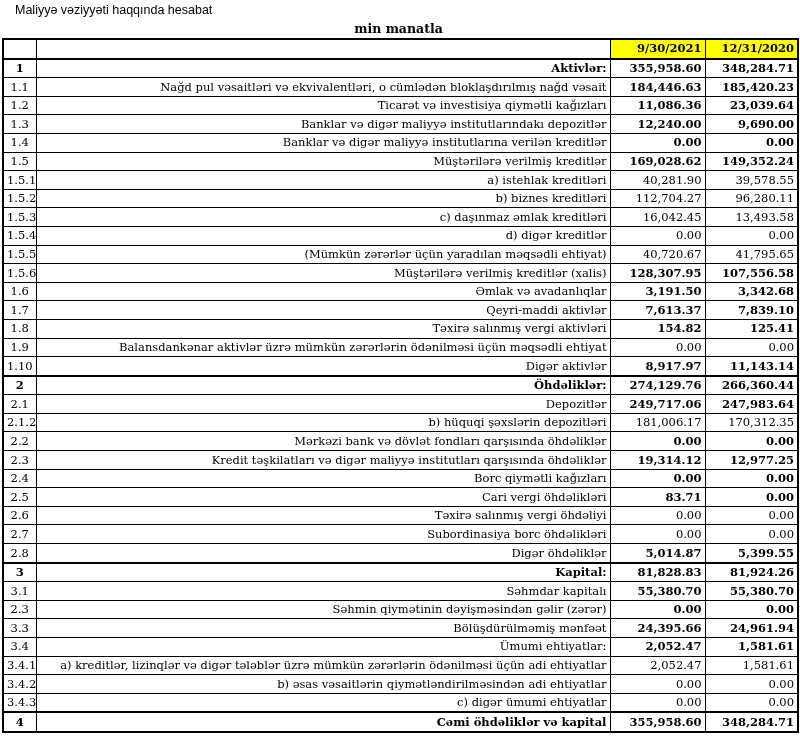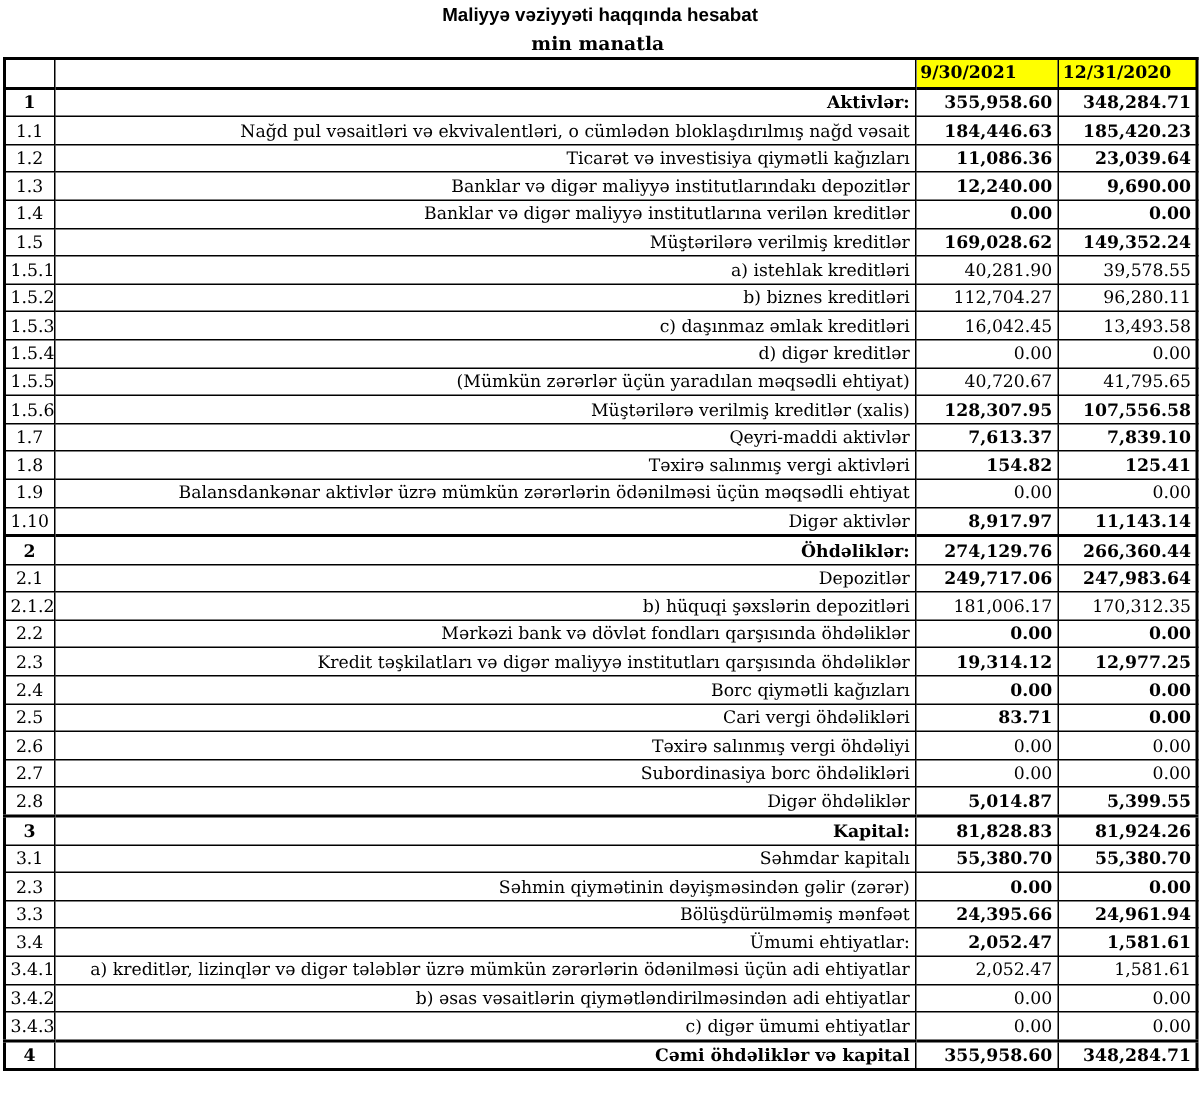--- a/index.html
+++ b/index.html
@@ -7,25 +7,25 @@
     padding: 0;
     width: 800px;
     height: 740px;
     background: #ffffff;
     color: #000000;
     font-family: "DejaVu Serif", serif;
     overflow: hidden;
   }
   .page-title {
     font-family: "Liberation Sans", sans-serif;
-    font-weight: bold;
+    font-weight: normal;
     font-size: 12.5px;
-    text-align: center;
     padding-top: 3px;
     height: 17px;
+    padding-left: 15px;
   }
   .unit-note {
     font-family: "DejaVu Serif", serif;
     font-weight: bold;
     font-size: 12.5px;
     text-align: center;
     padding-right: 3px;
     height: 18px;
     line-height: 18px;
   }
@@ -47,21 +47,21 @@
     vertical-align: middle;
   }
   thead td {
     border-bottom: 2px solid #000;
     height: 19px;
   }
   .date-head {
     background: #FFFF00;
     font-weight: bold;
     font-size: 12.5px;
-    text-align: left;
+    text-align: right;
   }
   .num-cell  { text-align: center; padding: 0 1px; }
   .label-cell{ text-align: right; padding-left: 4px; padding-right: 2px; }
   .val-cell  { text-align: right; padding-right: 4px; }
   
   tr.row-section td { font-weight: bold; border-top: 2px solid #000; }
   tr.row-bold .val-cell { font-weight: bold; }
   tr.row-regular td { font-weight: normal; }
 </style>
 </head>
@@ -152,20 +152,26 @@
         <td class="val-cell">40,720.67</td>
         <td class="val-cell">41,795.65</td>
       </tr>
       <tr class="row-bold">
         <td class="num-cell">1.5.6</td>
         <td class="label-cell">Müştərilərə verilmiş kreditlər (xalis)</td>
         <td class="val-cell">128,307.95</td>
         <td class="val-cell">107,556.58</td>
       </tr>
       <tr class="row-bold">
+        <td class="num-cell">1.6</td>
+        <td class="label-cell">Əmlak və avadanlıqlar</td>
+        <td class="val-cell">3,191.50</td>
+        <td class="val-cell">3,342.68</td>
+      </tr>
+      <tr class="row-bold">
         <td class="num-cell">1.7</td>
         <td class="label-cell">Qeyri-maddi aktivlər</td>
         <td class="val-cell">7,613.37</td>
         <td class="val-cell">7,839.10</td>
       </tr>
       <tr class="row-bold">
         <td class="num-cell">1.8</td>
         <td class="label-cell">Təxirə salınmış vergi aktivləri</td>
         <td class="val-cell">154.82</td>
         <td class="val-cell">125.41</td>

